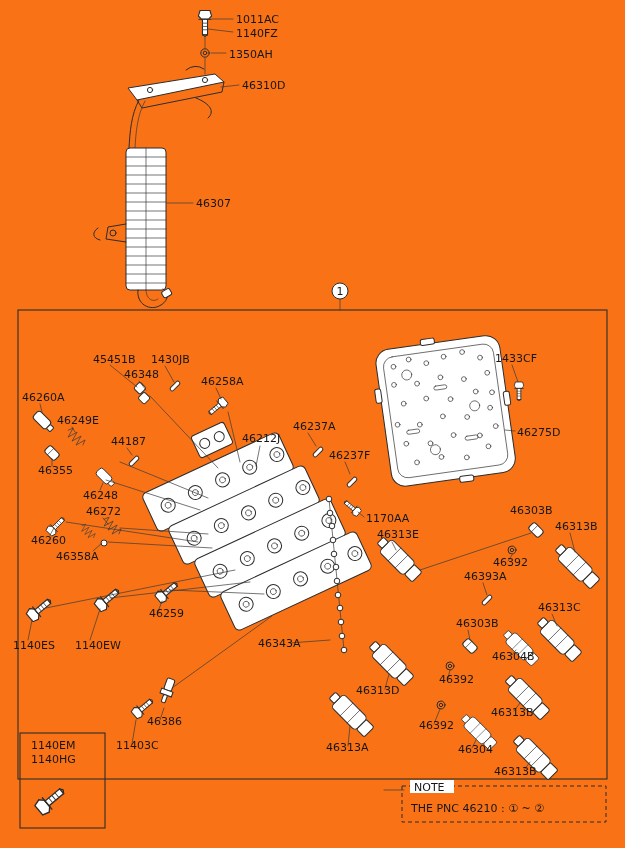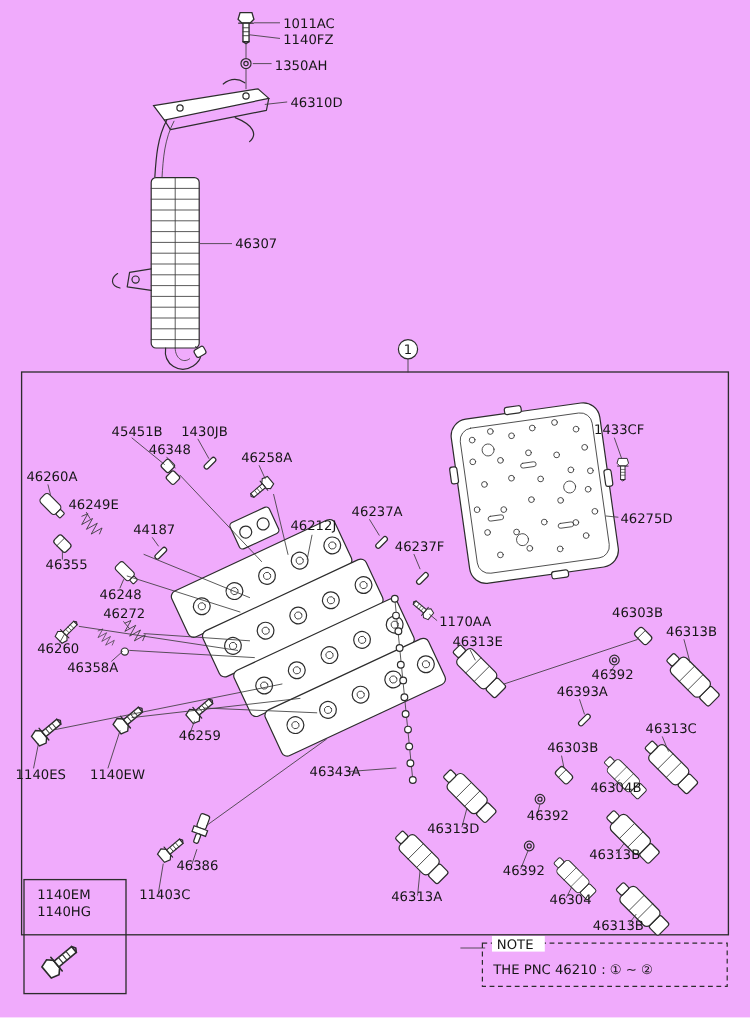--- a/index.html
+++ b/index.html
@@ -1,16 +1,16 @@
 <!DOCTYPE html>
 <html><head>
 <meta charset="utf-8">
 <style>
   html,body{margin:0;padding:0;background:#fff;}
-  .stage{position:relative;width:625px;height:848px;background:#f0abfc;overflow:hidden;
+  .stage{position:relative;width:625px;height:848px;background:#f97316;overflow:hidden;
          font-family:"DejaVu Sans",sans-serif;}
   svg{display:block;}
   .lbl{font:11px "DejaVu Sans",sans-serif;fill:#161616;}
   .ln{stroke:#2c2c2c;stroke-width:1;fill:none;stroke-linecap:round;stroke-linejoin:round;}
   .lnt{stroke:#3a3a3a;stroke-width:.7;fill:none;stroke-linecap:round;}
   .fw{stroke:#2c2c2c;stroke-width:1;fill:#fff;}
   .box{stroke:#2c2c2c;stroke-width:1.1;fill:none;}
   .dash{stroke:#2c2c2c;stroke-width:1;fill:none;stroke-dasharray:4 3;}
 </style>
 </head>

